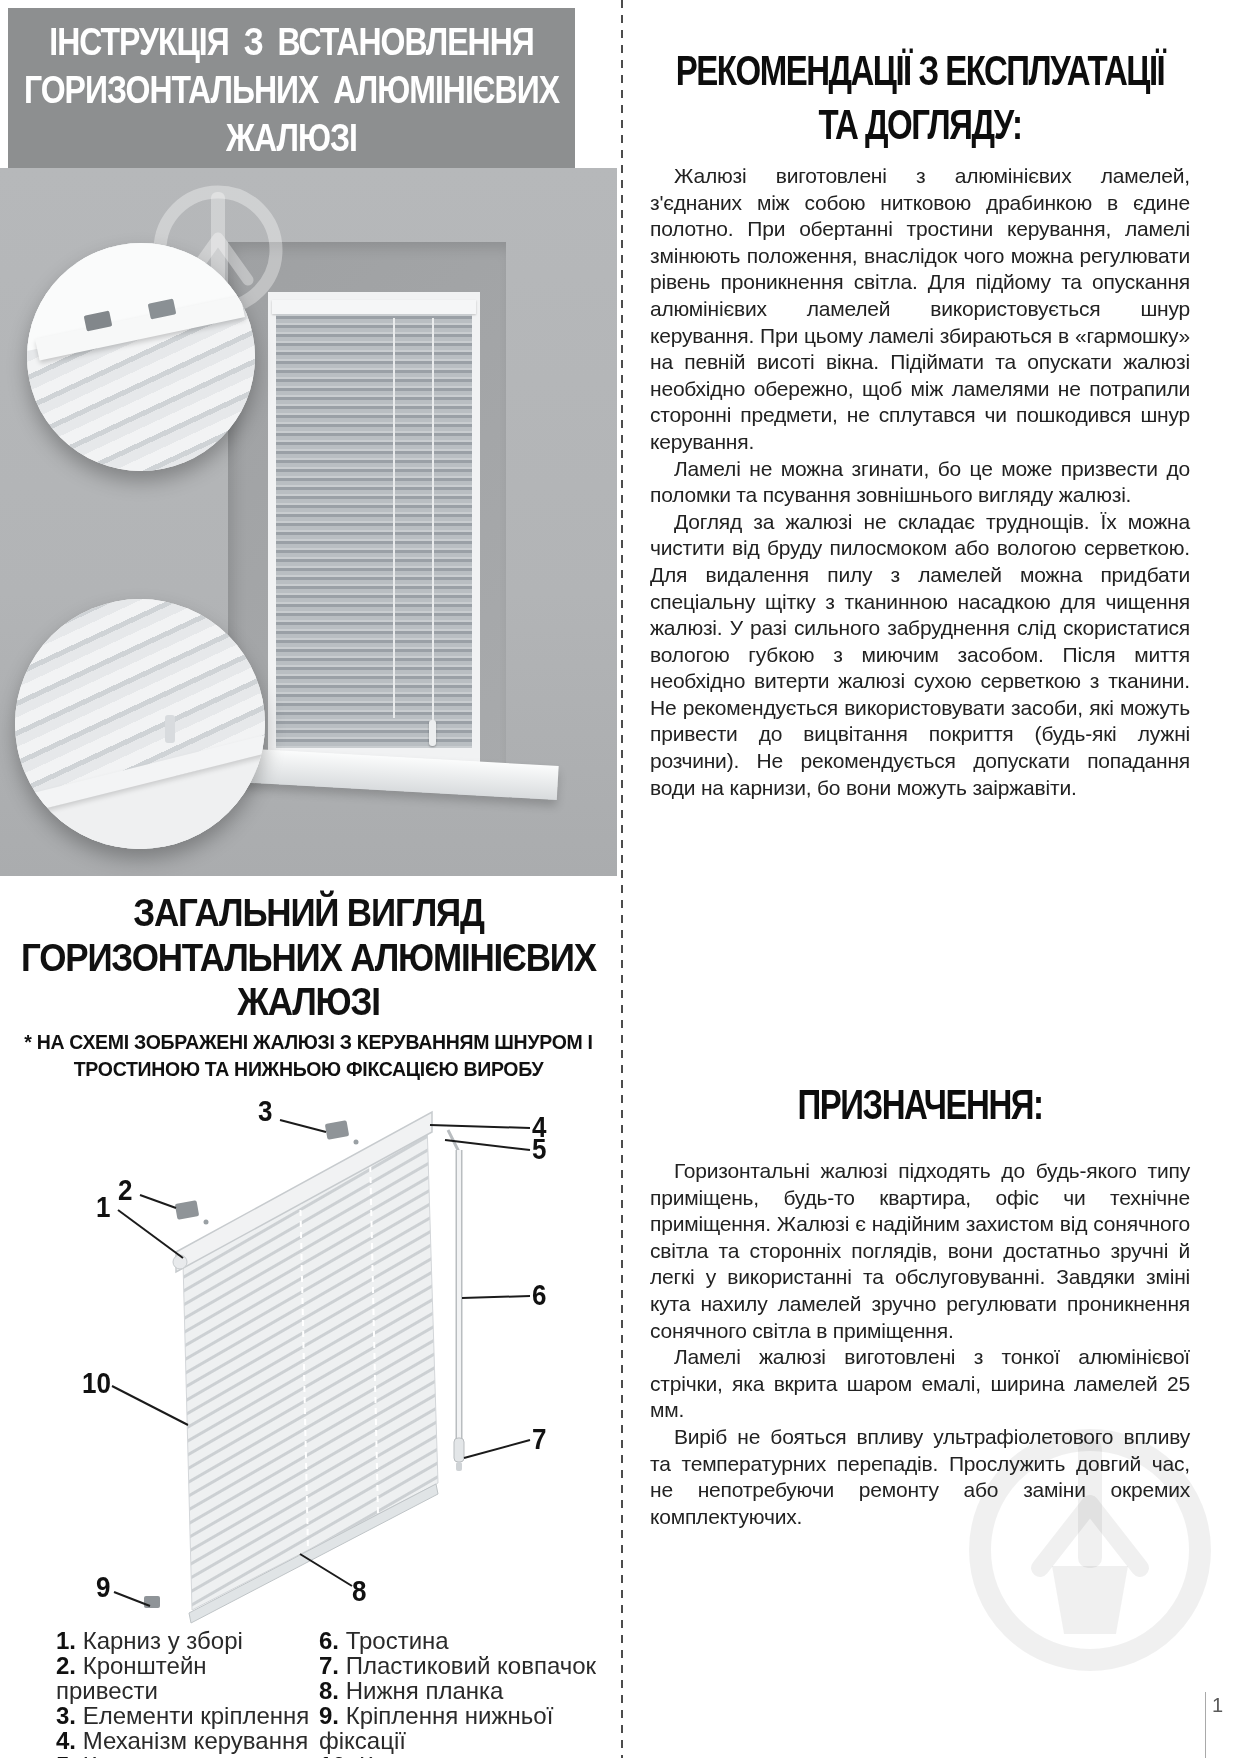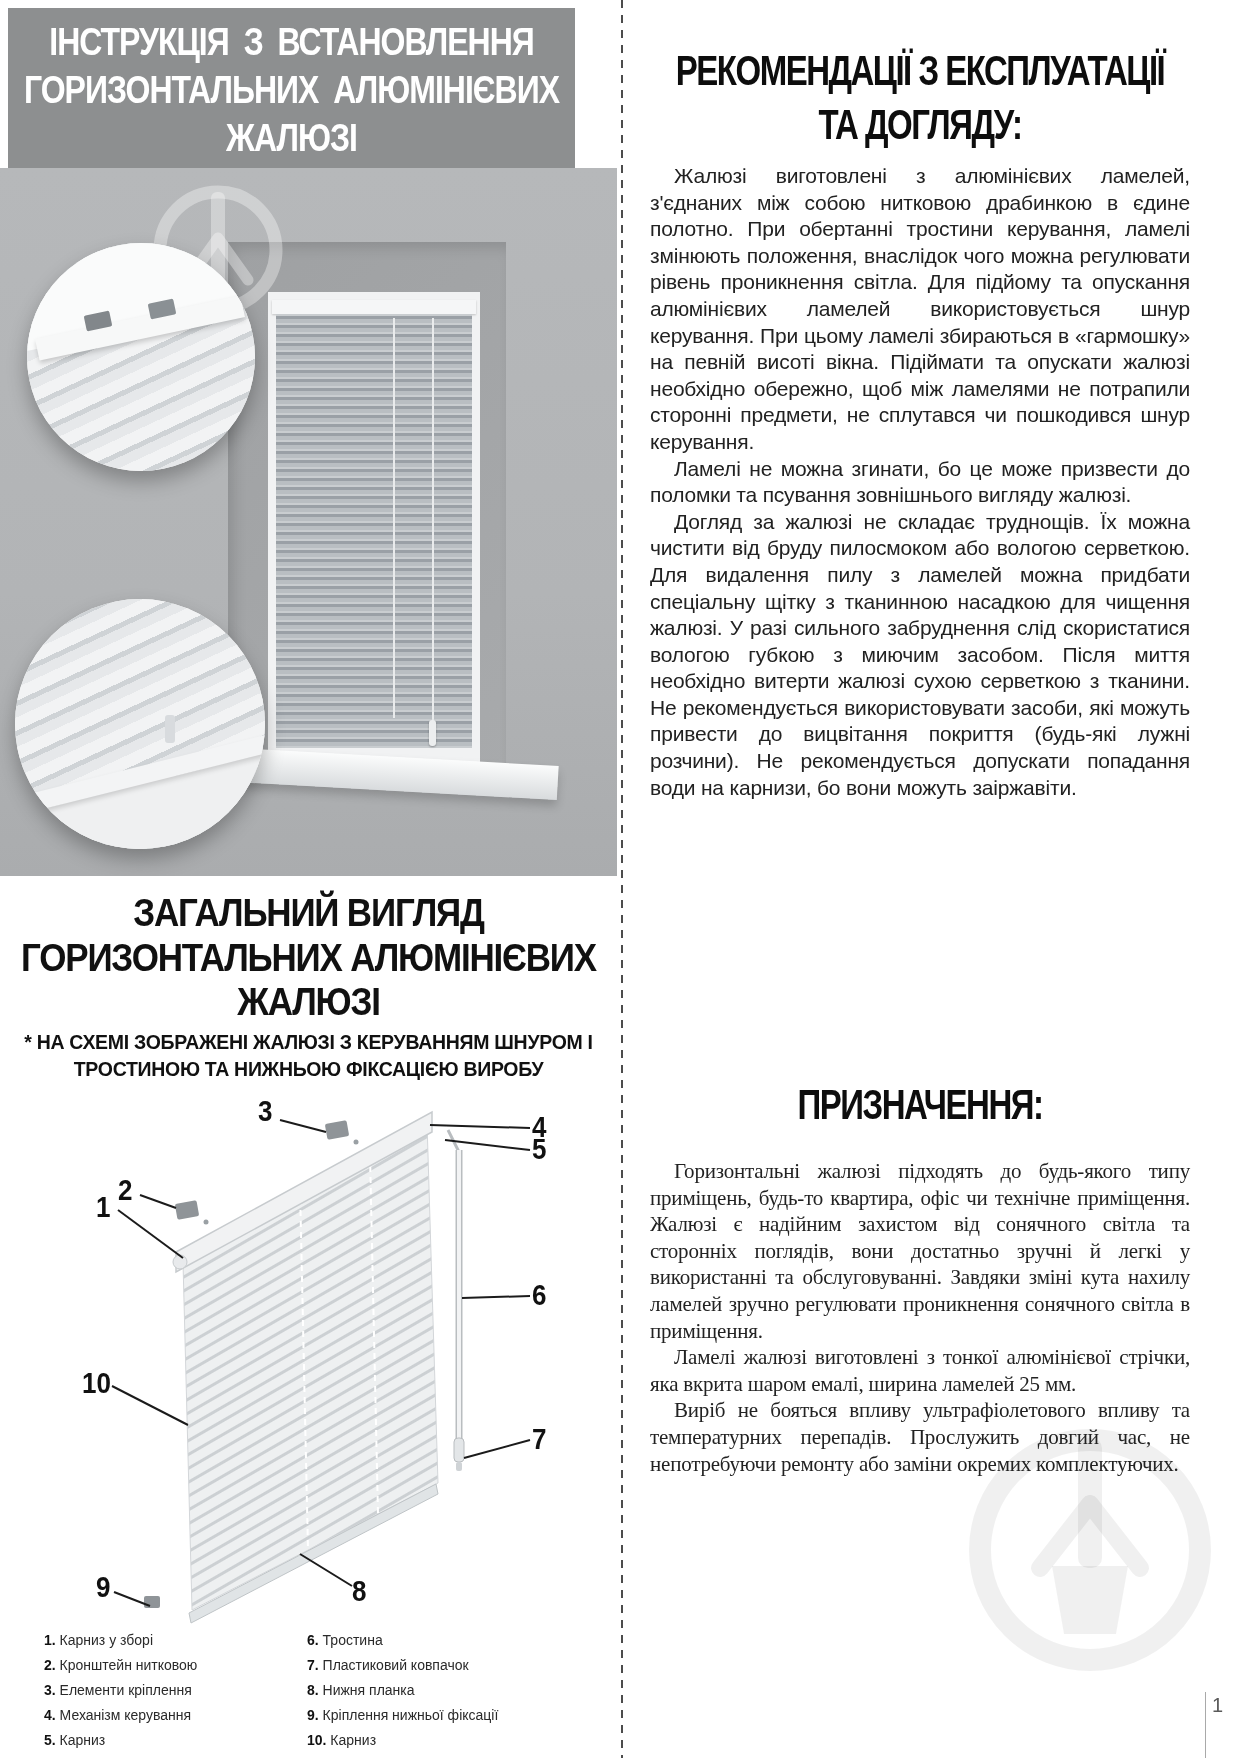--- a/index.html
+++ b/index.html
@@ -54,33 +54,33 @@
   .overview-note{left:18px;top:1028px;width:581px;text-align:center;font-weight:700;color:#111;
     font-size:19.5px;line-height:25px;letter-spacing:-0.3px;transform:scaleY(1.08);transform-origin:center top;}
 
   .diagram{left:0;top:1080px;width:617px;height:560px;}
   .callout{position:absolute;font-weight:700;font-size:26px;color:#111;transform:scaleY(1.15);}
   .c1{left:96px;top:112px;} .c2{left:118px;top:95px;} .c3{left:258px;top:16px;}
   .c4{left:532px;top:32px;} .c5{left:532px;top:54px;} .c6{left:532px;top:200px;}
   .c7{left:532px;top:344px;} .c8{left:352px;top:496px;} .c9{left:96px;top:492px;}
   .c10{left:82px;top:288px;}
 
-  .legend{left:4px;top:1628px;width:617px;height:128px;font-size:14px;line-height:25px;color:#2a2a2a;}
+  .legend{left:16px;top:1628px;width:617px;height:128px;font-size:24px;line-height:25px;color:#2a2a2a;}
   .legend-col1{left:40px;top:0;width:255px;}
   .legend-col2{left:303px;top:0;width:300px;}
   .legend-item b{color:#111;}
 
   
   .right-col{left:650px;top:0;width:540px;height:1380px;}
   .r-heading{left:0;width:540px;text-align:center;font-weight:700;color:#0d0d0d;
     font-size:33px;line-height:42px;letter-spacing:-1.5px;white-space:pre-line;
     transform:scaleY(1.28);transform-origin:center top;}
   .rh1{top:44px;} .rh2{top:1078px;}
   .r-body{left:0;width:540px;}
-  .rb1{top:163px;} .rb2{top:1158px;font-family:Liberation Serif, serif;}
+  .rb1{top:163px;} .rb2{top:1158px;}
   .r-body p{margin:0;text-indent:24px;text-align:justify;font-size:21px;line-height:26.6px;letter-spacing:-0.2px;color:#222;}
 
   .pagenum-line{left:1205px;top:1692px;width:1px;height:66px;background:#a9a9a9;}
   .pagenum{left:1212px;top:1694px;font-size:20px;color:#5a5a5a;}
 </style>
 </head>
 <body>
 
 <div class="abs header-box">
   <div class="abs header-title">ІНСТРУКЦІЯ З ВСТАНОВЛЕННЯ
@@ -179,21 +179,21 @@
   <div class="callout c6">6</div>
   <div class="callout c7">7</div>
   <div class="callout c8">8</div>
   <div class="callout c9">9</div>
   <div class="callout c10">10</div>
 </div>
 
 <div class="abs legend">
   <div class="abs legend-col1">
     <div class="legend-item"><b>1.</b> <span>Карниз у зборі</span></div>
-    <div class="legend-item"><b>2.</b> <span>Кронштейн нитковою</span></div>
+    <div class="legend-item"><b>2.</b> <span>Кронштейн привести</span></div>
     <div class="legend-item"><b>3.</b> <span>Елементи кріплення</span></div>
     <div class="legend-item"><b>4.</b> <span>Механізм керування</span></div>
     <div class="legend-item"><b>5.</b> <span>Карниз</span></div>
   </div>
   <div class="abs legend-col2">
     <div class="legend-item"><b>6.</b> <span>Тростина</span></div>
     <div class="legend-item"><b>7.</b> <span>Пластиковий ковпачок</span></div>
     <div class="legend-item"><b>8.</b> <span>Нижня планка</span></div>
     <div class="legend-item"><b>9.</b> <span>Кріплення нижньої фіксації</span></div>
     <div class="legend-item"><b>10.</b> <span>Карниз</span></div>

